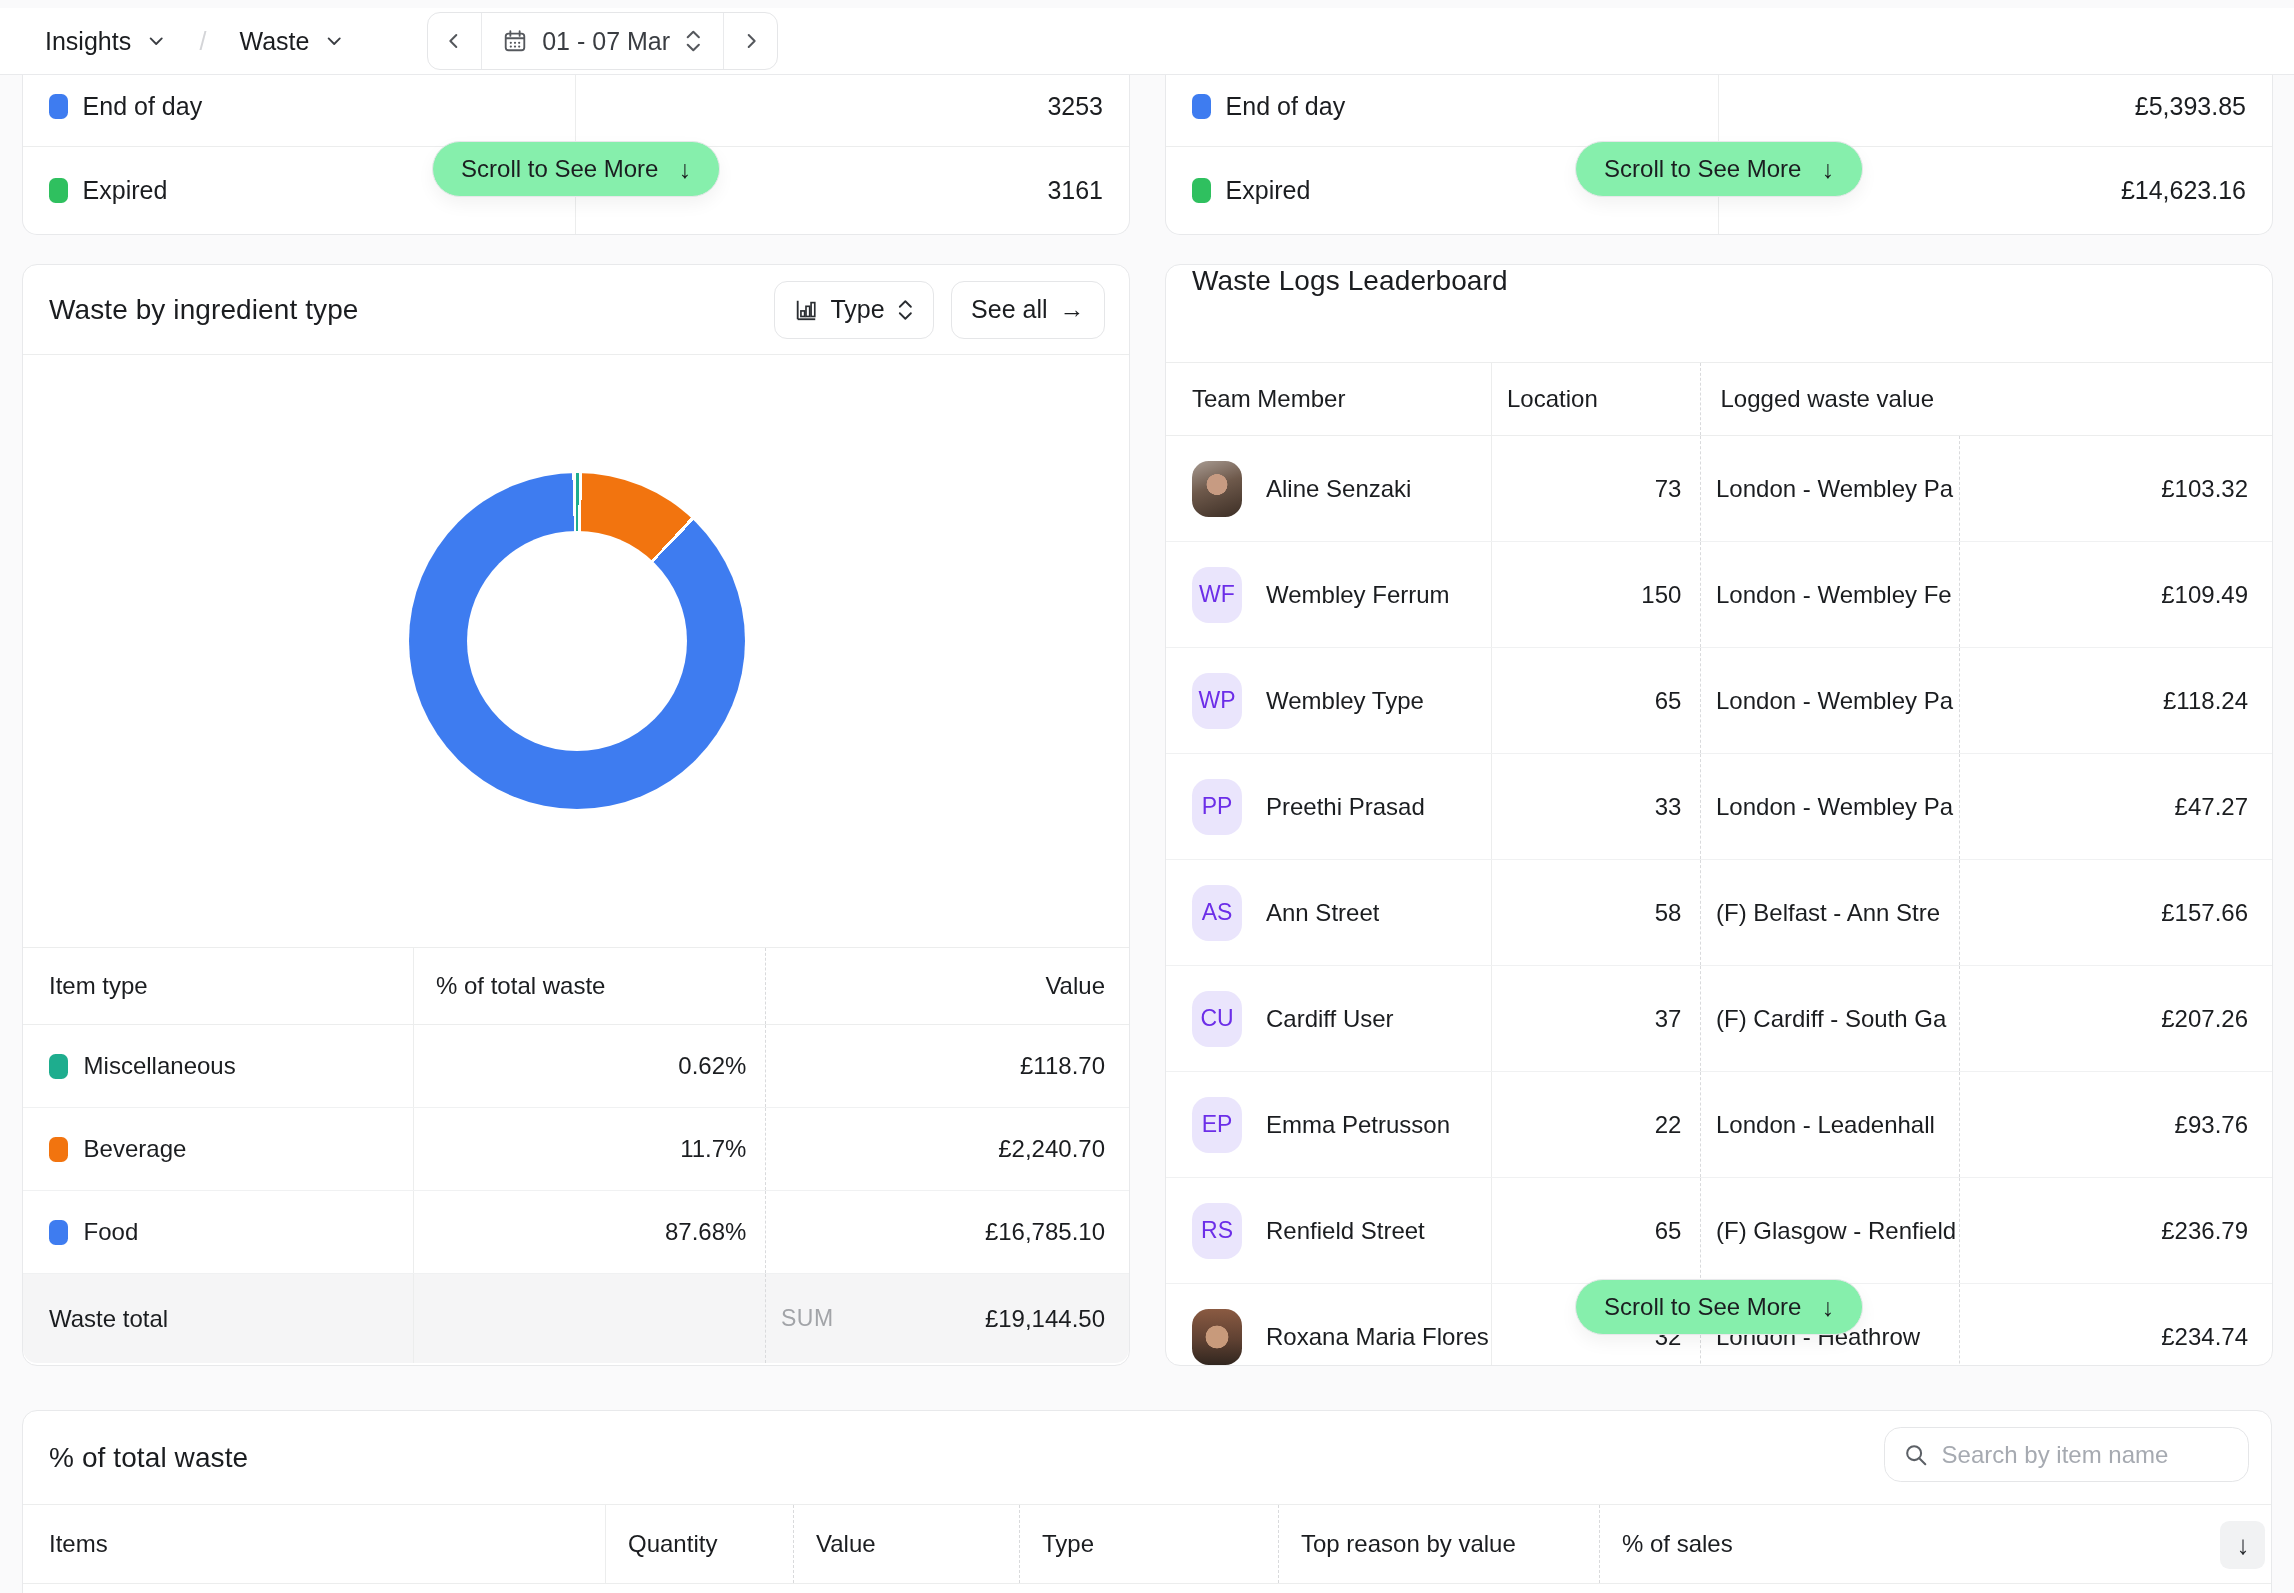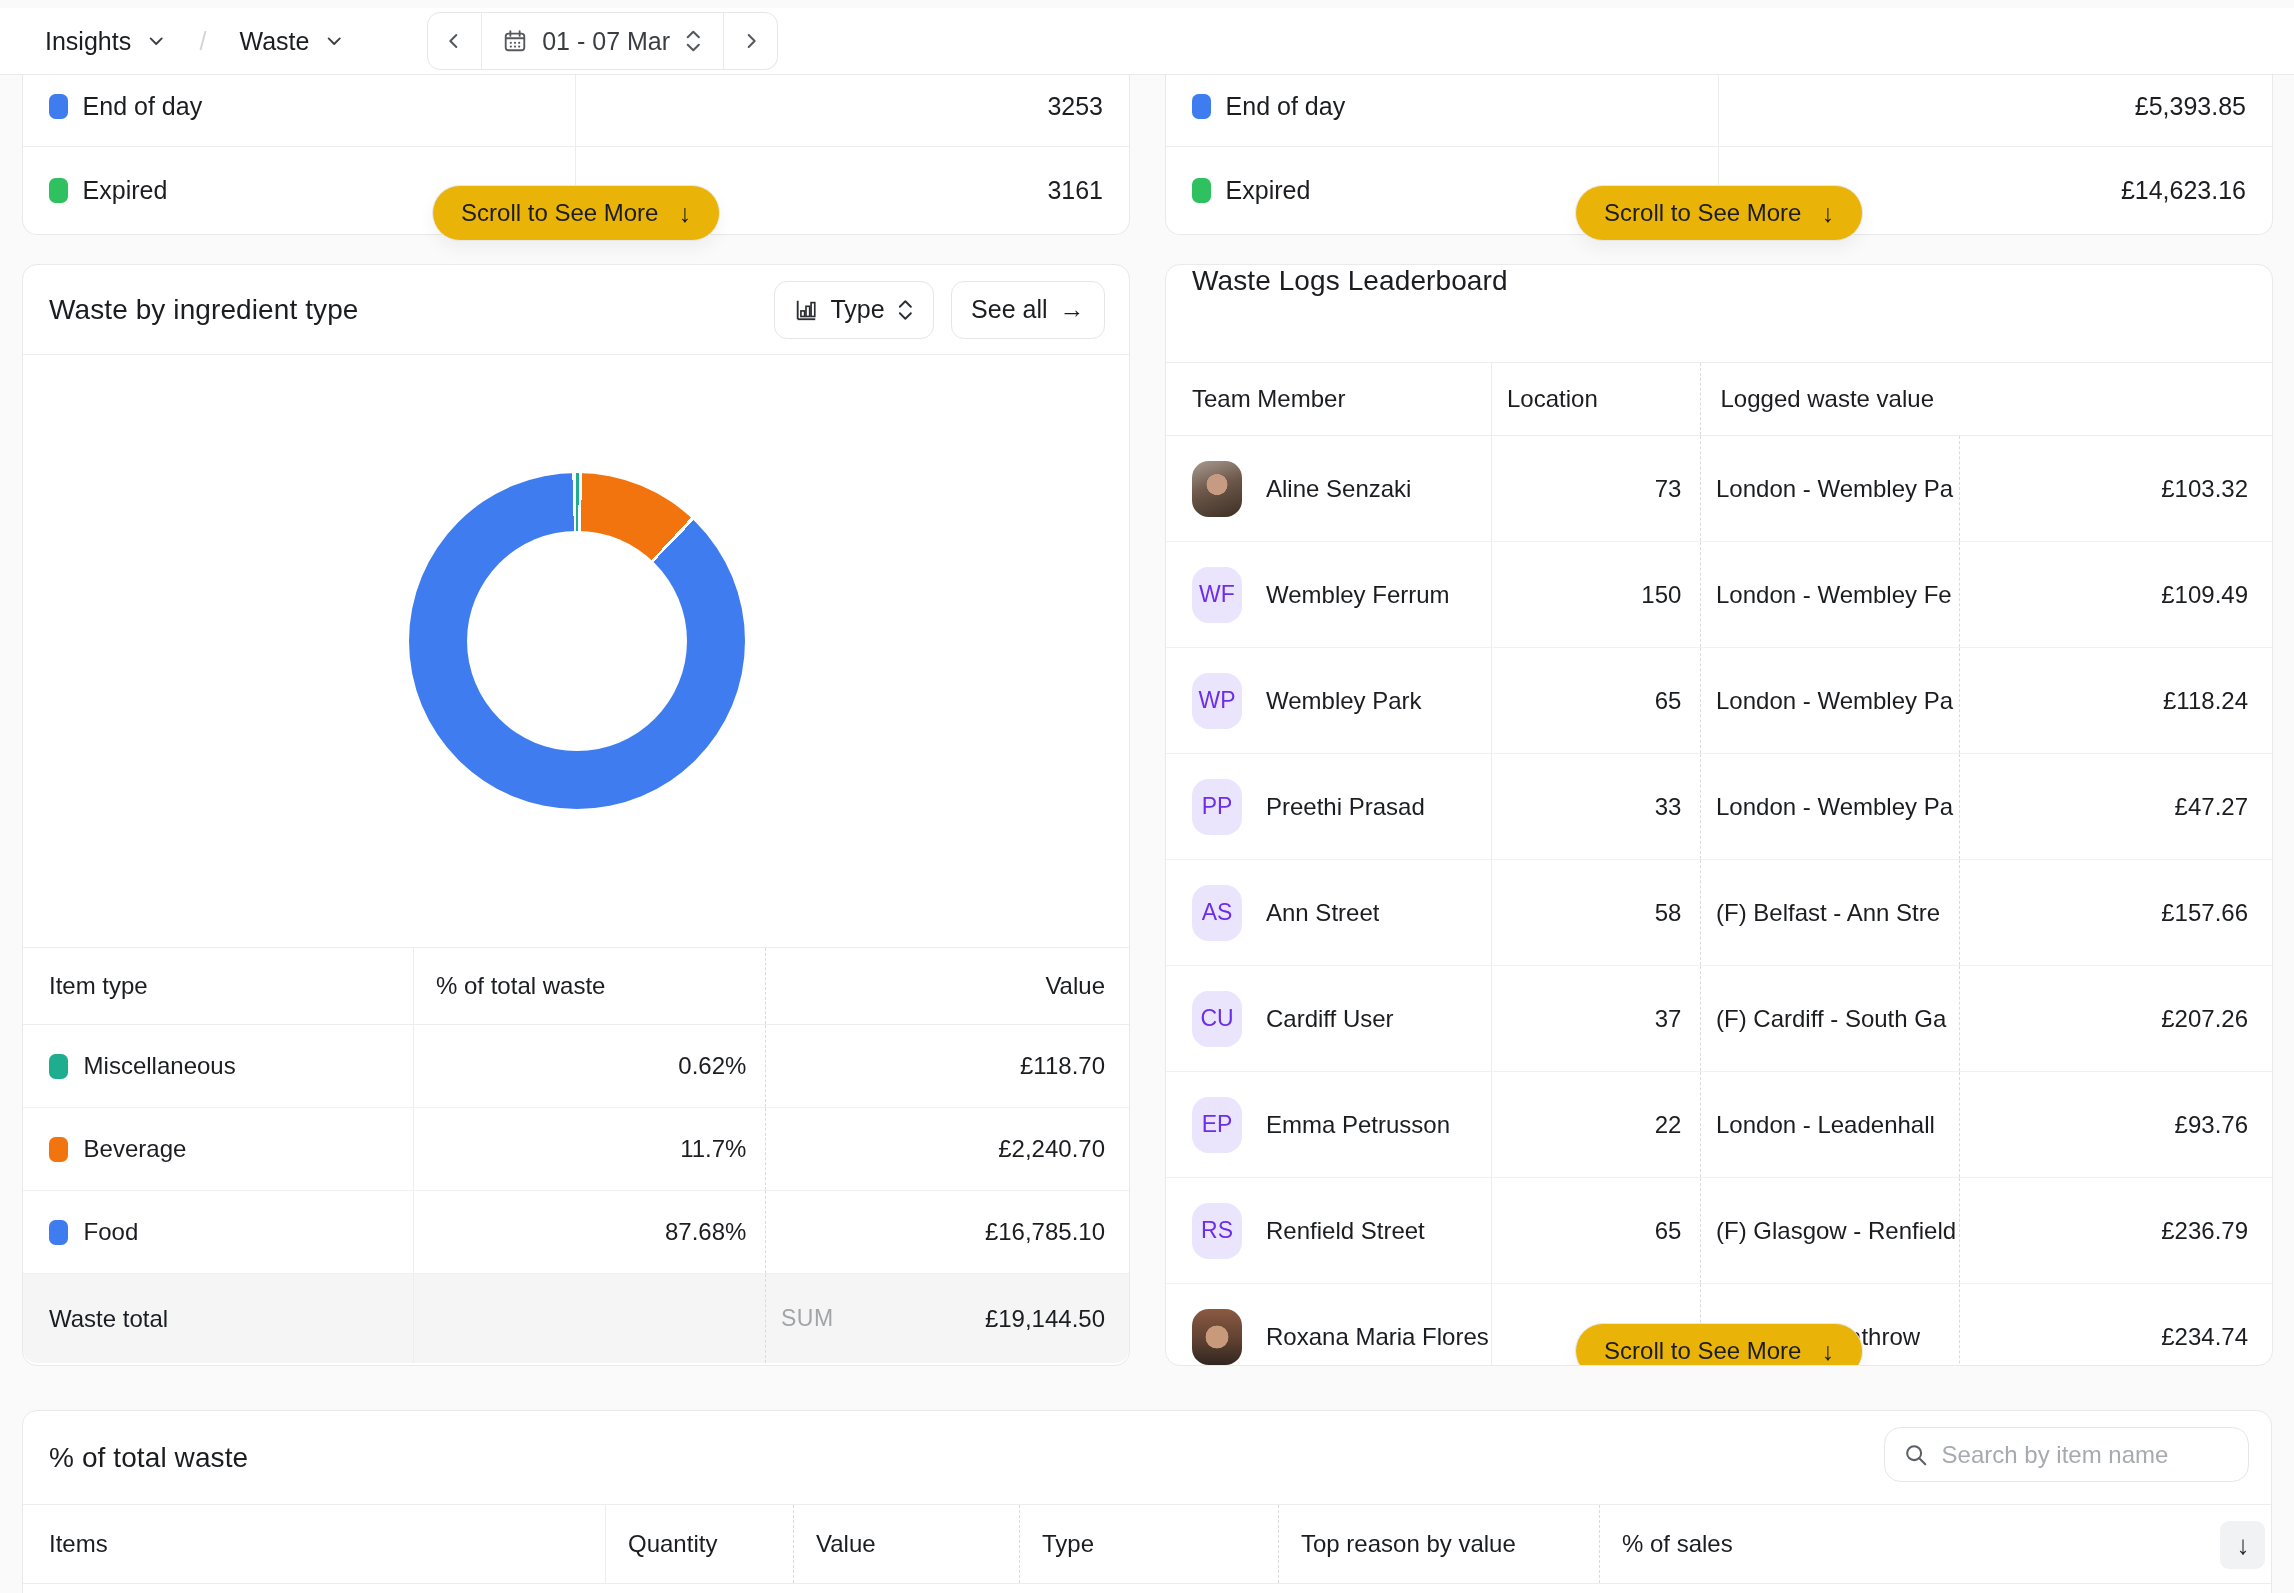--- a/index.html
+++ b/index.html
@@ -40,24 +40,24 @@
   .stat-row { display:flex; height:80px; border-bottom:0.9px solid #eceded; }
   .stat-row.last { height:87px; border-bottom:none; }
   .stat-half { width:50%; display:flex; align-items:center; }
   .stat-half.lbl { padding-left:26px; gap:15px; border-right:0.9px solid #eceded; }
   .stat-half.val { justify-content:flex-end; padding-right:26px; font-size:25px; }
   .swatch { width:18.6px; height:25px; border-radius:6.5px; flex:none; }
   .stat-label { font-size:25px; }
 
   .scroll-pill {
     position:absolute; left:50%; transform:translateX(-50%); top:74px; height:56px;
-    background:#eab308; border:0.9px solid #e7e8ea; border-radius:30px;
+    background:#86efac; border:0.9px solid #e7e8ea; border-radius:30px;
     display:flex; align-items:center; gap:20px; padding:0 28px;
     font-size:24px; color:#1b1d20; white-space:nowrap;
-    box-shadow:0 7.4px 16.7px rgba(0,0,0,.05); z-index:5;margin-top:44px;
+    box-shadow:0 7.4px 16.7px rgba(0,0,0,.05); z-index:5;
   }
   .scroll-pill .arrow { font-size:25px; }
 
   
   #card-donut { left:22px; top:264px; width:1108px; height:1102px; }
   .card-hdr {
     height:90px; border-bottom:0.9px solid #eceded;
     display:flex; align-items:center; padding:0 24px 0 26px;
   }
   .card-title { font-size:28px; font-weight:500; letter-spacing:0.1px; flex:1; }
@@ -338,21 +338,21 @@
       </div>
     <div class="l2">150</div>
     <div class="l3">
         <span>London - Wembley Fe</span>
       </div>
     <div class="l4">£109.49</div>
   </div>
   <div class="lb-row">
     <div class="l1">
         <span class="av">WP</span>
-        <span class="lb-name">Wembley Park</span>
+        <span class="lb-name">Wembley Type</span>
       </div>
     <div class="l2">65</div>
     <div class="l3">
         <span>London - Wembley Pa</span>
       </div>
     <div class="l4">£118.24</div>
   </div>
   <div class="lb-row">
     <div class="l1">
         <span class="av">PP</span>

